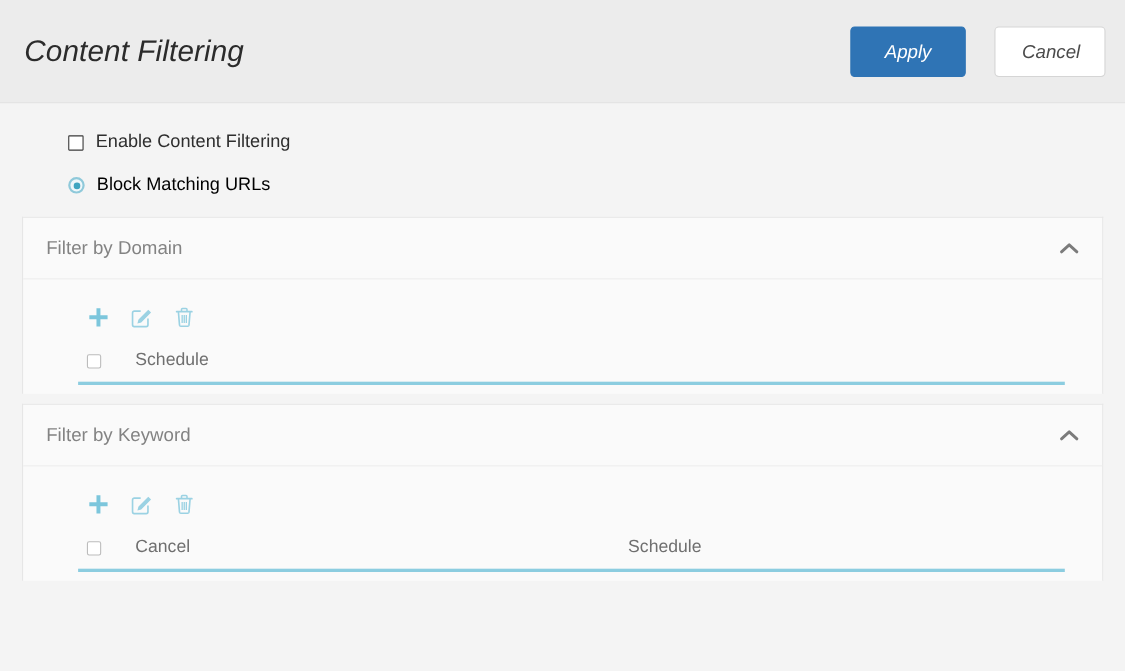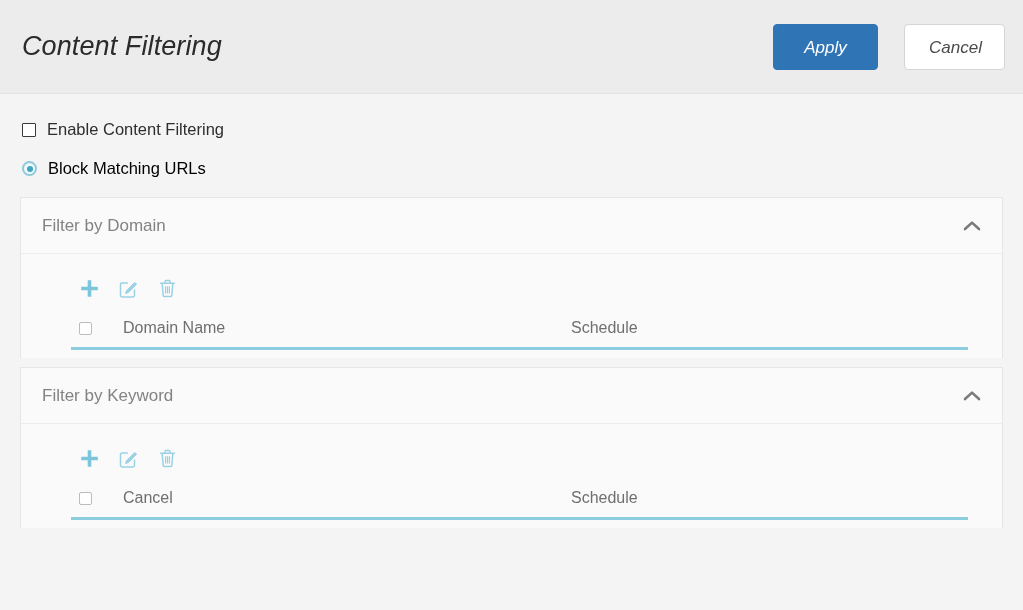--- a/index.html
+++ b/index.html
@@ -74,20 +74,21 @@
     padding: 16px 0 0 0;
     height: 516px;
     box-sizing: border-box;
   }
 
   .option-row {
     display: flex;
     align-items: center;
     padding-left: 22px;
     height: 39px;
+    margin-left: 40px;
   }
 
   .cb-square {
     width: 14px;
     height: 14px;
     border: 1.6px solid #3a3a3a;
     background: #ffffff;
     box-sizing: border-box;
     flex: 0 0 auto;
     border-radius: 1px;
@@ -262,21 +263,20 @@
             <path d="M5.2 5.6 L6.2 17.6 A1.2 1.2 0 0 0 7.4 18.6 H13.6 A1.2 1.2 0 0 0 14.8 17.6 L15.8 5.6" fill="none" stroke="#9bd2e3" stroke-width="1.5"></path>
             <path d="M8.6 8.3 V15.6 M10.5 8.3 V15.6 M12.4 8.3 V15.6" stroke="#9bd2e3" stroke-width="1.2"></path>
           </svg>
         </span>
       </div>
 
       <div class="table-head">
         <span class="th-check">
           <span class="cb-light"></span>
         </span>
-        <span class="th th-name">Domain Name</span>
         <span class="th">Schedule</span>
       </div>
 
     </div>
   </div>
 
   <div class="panel">
     <div class="panel-header">
       <span class="panel-title">Filter by Keyword</span>
       <span class="chevron">

